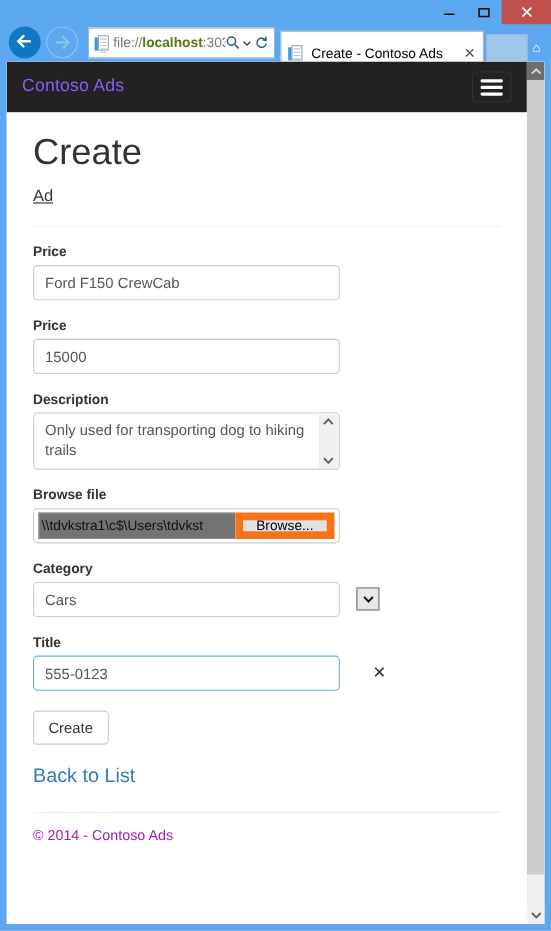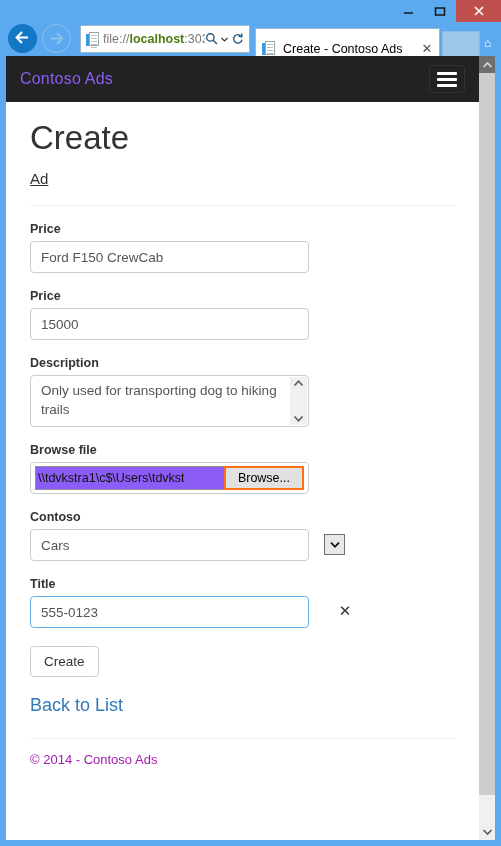--- a/index.html
+++ b/index.html
@@ -158,28 +158,28 @@
   .ta-scroll svg polyline { stroke: #5C5C5C; }
 
   
   .file-wrap {
     width: 279px; height: 32px; border: 1px solid #CCC; border-radius: 4px;
     background: #fff; display: flex; align-items: center; padding: 3px 4px;
   }
   .file-path {
     flex: 1 1 auto; height: 24px; min-width: 0;
     border: 1px solid #909090; border-right: none;
-    background: #8b5cf6; color: #111; font-size: 12.5px;
+    background: #737373; color: #111; font-size: 12.5px;
     display: flex; align-items: center; padding: 0 2px;
     white-space: nowrap; overflow: hidden;
     font-family: "Liberation Sans", sans-serif;
   }
   .file-btn {
     flex: 0 0 auto; height: 24px; padding: 0 12px;
-    border: 2px solid #f97316; background: #E1E1E1;
+    border: 7px solid #f97316; background: #E1E1E1;
     color: #000; font-size: 12.5px;
     display: flex; align-items: center; justify-content: center;
   }
 
   
   .sel-wrap { position: relative; width: 321px; height: 32px; }
   .sel-wrap .sel-face {
     width: 279px; height: 32px; border: 1px solid #CCC; border-radius: 4px;
     background: #fff; color: #555; font-size: 13.5px;
     display: flex; align-items: center; padding: 0 10px;
@@ -355,21 +355,21 @@
         <div class="form-group">
           <label class="ctl">Browse file</label>
           <div class="file-wrap">
             <span class="file-path">\\tdvkstra1\c$\Users\tdvkst</span>
             <span class="file-btn">Browse...</span>
           </div>
         </div>
 
         
         <div class="form-group">
-          <label class="ctl">Contoso</label>
+          <label class="ctl">Category</label>
           <div class="sel-wrap">
             <div class="sel-face">Cars</div>
             <span class="sel-arrow">
               <svg width="12" height="9" viewBox="0 0 12 9">
                   <polyline points="2,2.6 6,6.8 10,2.6" fill="none" stroke-width="1.8"></polyline>
                 </svg>
             </span>
           </div>
         </div>
 

